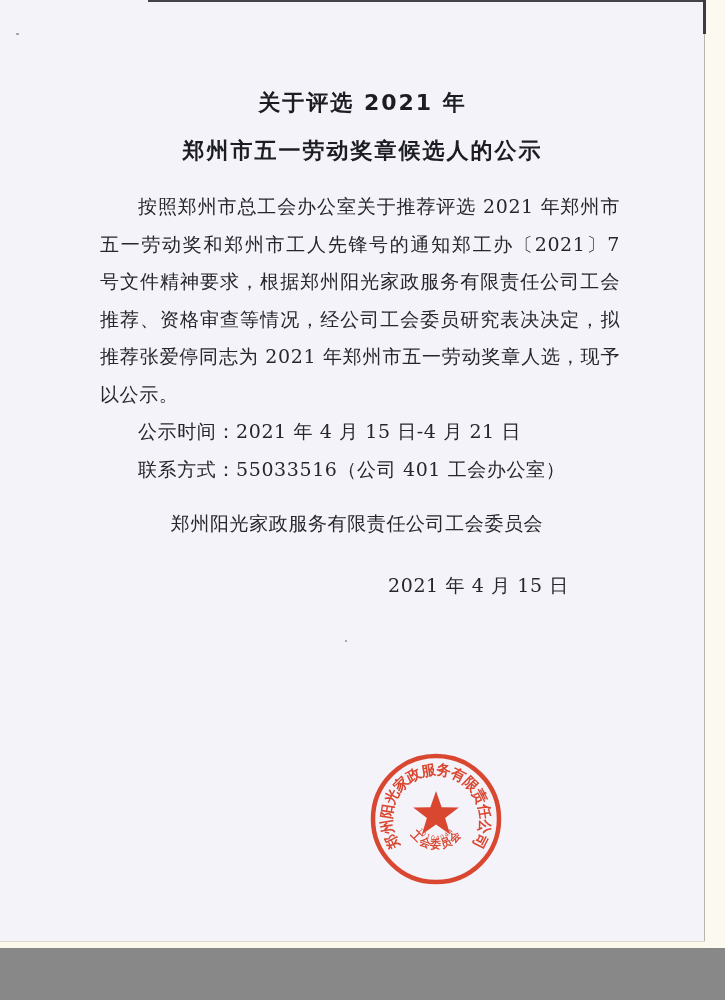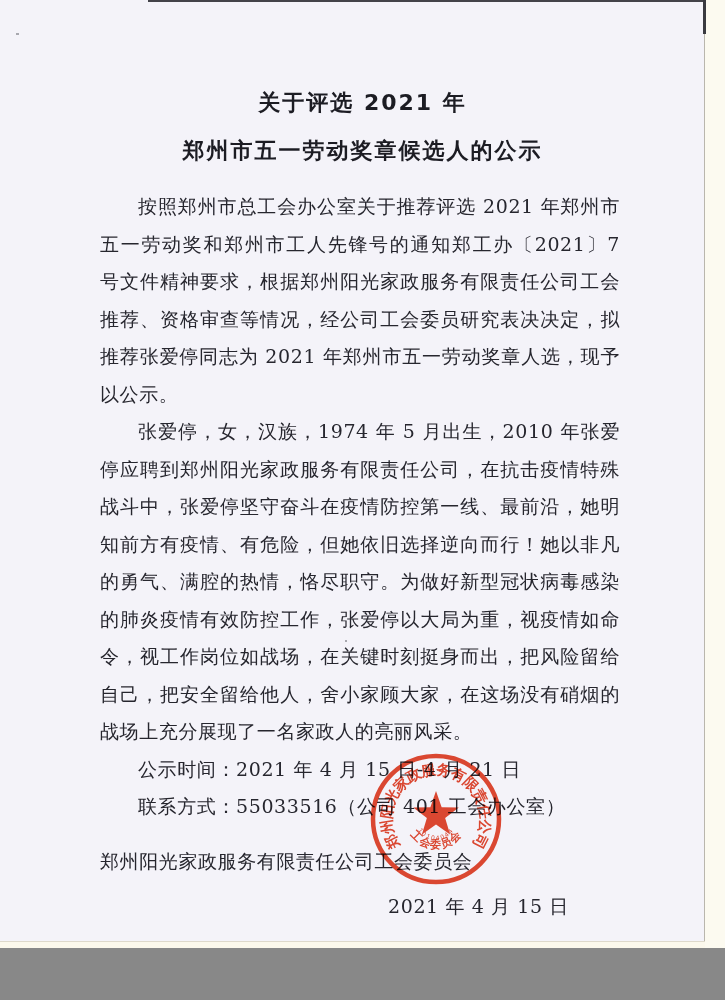--- a/index.html
+++ b/index.html
@@ -53,24 +53,24 @@
     width:520px;
     font-size:19px; line-height:37.5px;
     letter-spacing:0.6px;
     text-align:justify;
   }
   .para { margin:0; text-indent:2em; }
   .info-line { margin:0; text-indent:2em; }
 
   .signature-line {
     margin:17px 0 0 0;
-    text-align:left; padding-right:6px;
+    text-align:center; padding-right:6px;
   }
   .date-line {
-    margin:8px 0 0 0;
+    margin:24px 0 0 0;
     width:150px; margin-left:288px;
     text-align:center; white-space:nowrap;
   }
 
   
   .seal {
     position:absolute; left:365px; top:748px;
     width:142px; height:142px;
     mix-blend-mode:multiply; opacity:.92;
     color: var(--seal, #e23a20);
@@ -95,21 +95,20 @@
   <div class="scan-bottom-strip"></div>
   <div class="scan-speck speck-a"></div>
   <div class="scan-speck speck-b"></div>
 
   <div class="doc">
     <h1 class="title title-1">关于评选 2021 年</h1>
     <h1 class="title title-2">郑州市五一劳动奖章候选人的公示</h1>
 
     <div class="body-text">
       <p class="para">按照郑州市总工会办公室关于推荐评选 2021 年郑州市五一劳动奖和郑州市工人先锋号的通知郑工办〔2021〕7 号文件精神要求，根据郑州阳光家政服务有限责任公司工会推荐、资格审查等情况，经公司工会委员研究表决决定，拟推荐张爱停同志为 2021 年郑州市五一劳动奖章人选，现予以公示。</p>
-      <p class="para">张爱停，女，汉族，1974 年 5 月出生，2010 年张爱停应聘到郑州阳光家政服务有限责任公司，在抗击疫情特殊战斗中，张爱停坚守奋斗在疫情防控第一线、最前沿，她明知前方有疫情、有危险，但她依旧选择逆向而行！她以非凡的勇气、满腔的热情，恪尽职守。为做好新型冠状病毒感染的肺炎疫情有效防控工作，张爱停以大局为重，视疫情如命令，视工作岗位如战场，在关键时刻挺身而出，把风险留给自己，把安全留给他人，舍小家顾大家，在这场没有硝烟的战场上充分展现了一名家政人的亮丽风采。</p>
 
       <p class="info-line">公示时间：2021 年 4 月 15 日-4 月 21 日</p>
       <p class="info-line">联系方式：55033516（公司 401 工会办公室）</p>
 
       <p class="signature-line">郑州阳光家政服务有限责任公司工会委员会</p>
       <p class="date-line">2021 年 4 月 15 日</p>
     </div>
   </div>
 
   <div class="seal">

